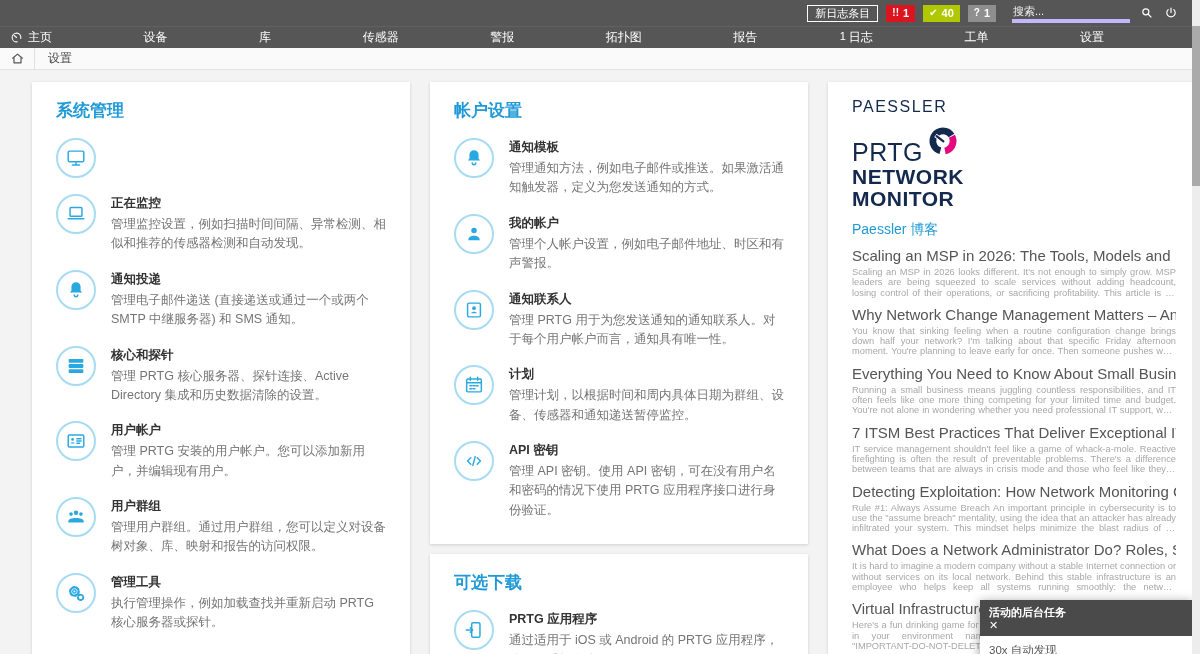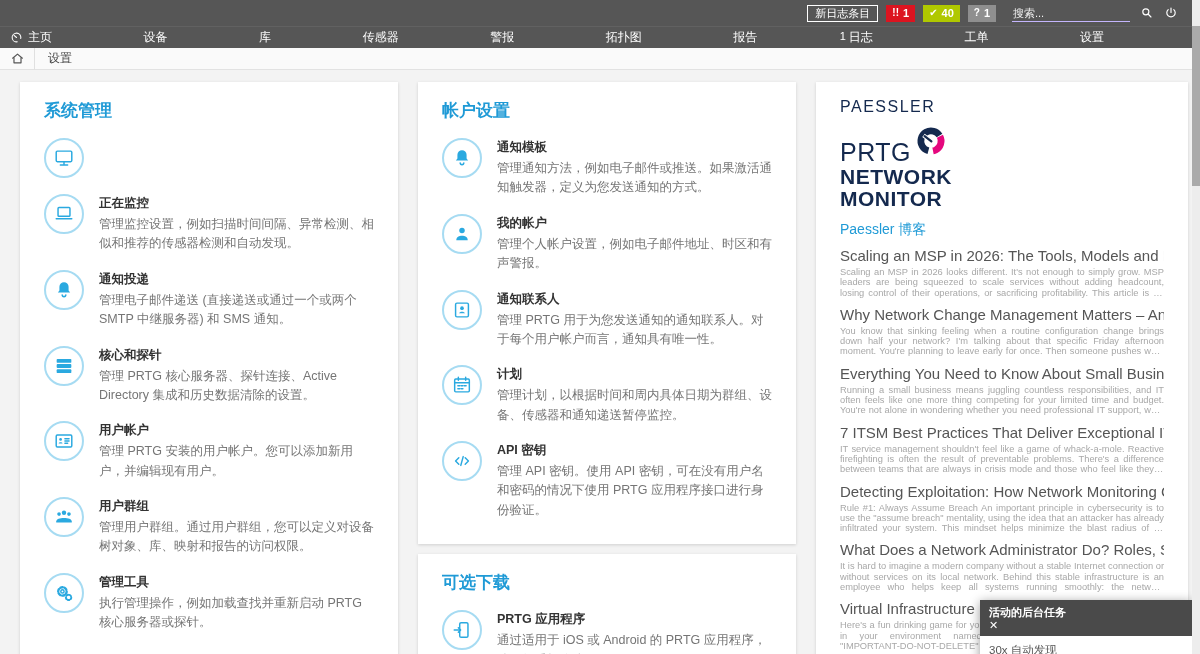--- a/index.html
+++ b/index.html
@@ -14,41 +14,41 @@
     justify-content:flex-end;gap:8px;padding-right:22px;}
   .newlog-btn{border:1px solid #fff;color:#fff;font-size:11px;height:17px;
     display:flex;align-items:center;gap:9px;padding:0 7px;background:transparent;cursor:pointer;flex-direction:column;}
   .badge{height:17px;min-width:26px;padding:0 6px;color:#fff;font-size:11px;font-weight:bold;
     display:flex;align-items:center;gap:4px;cursor:pointer;}
   .badge .glyph{font-size:10px;line-height:1}
   .badge.red{background:#dc1420}
   .badge.green{background:#b0c800}
   .badge.gray{background:#8f8f8f}
   .search-wrap{display:flex;align-items:center;margin-left:8px;gap:10px;}
-  input.search{background:transparent;border:none;outline:none;border-bottom:1px solid #c4b5fd;
+  input.search{background:transparent;border:none;outline:none;border-bottom:4px solid #c4b5fd;
     color:#fff;width:118px;font-size:11px;padding:2px 1px;}
   input.search::placeholder{color:rgba(255,255,255,.92)}
   .tb-icon{color:#fff;cursor:pointer}
   .tb-icon svg{width:14px;height:14px}
   
   .nav{height:22px;background:#565656;display:flex;
     justify-content:space-between;padding:0 96px 0 10px;border-top:1px solid #616161;}
   .nav-item{color:#fff;font-size:12px;display:flex;align-items:center;gap:5px;cursor:pointer;white-space:nowrap;}
   .nav-item .ic{color:#fff}
   .nav-item .ic:empty{display:none}
   .nav-item .ic svg{width:13px;height:13px}
   
   .breadcrumb{height:22px;background:#fafafa;border-bottom:1px solid #e2e2e2;
     display:flex;align-items:center;font-size:12px;color:#444;}
   .crumb-home{width:34px;display:flex;justify-content:center;color:#555;cursor:pointer;}
   .crumb-home svg{width:13px;height:13px}
   .crumb-sep{width:1px;height:22px;background:#e0e0e0;}
   .crumb-label{padding-left:13px;}
   
-  .content{display:flex;gap:20px;padding:12px 0 0 20px;height:584px;overflow:hidden;}
+  .content{display:flex;gap:20px;padding:12px 0 0 32px;height:584px;overflow:hidden;}
   .col{display:flex;flex-direction:column;gap:10px;}
   .col-left{width:378px}.col-mid{width:378px}.col-right{width:372px}
   .card{background:#fff;box-shadow:0 1px 3px rgba(0,0,0,.15);padding:17px 24px 24px;}
   .card-title{color:#1f9ad6;font-size:17px;font-weight:600;}
   .item{display:flex;gap:15px;margin-top:16px;align-items:flex-start;cursor:pointer;}
   .icon-circle{flex:0 0 auto;width:40px;height:40px;border-radius:50%;
     border:2px solid rgba(42,169,224,.42);color:#2aa9e0;
     display:flex;align-items:center;justify-content:center;}
   .icon-circle svg{width:22px;height:22px}
   .item-title{font-size:12.5px;font-weight:bold;color:#333;margin:1px 0 3px;}

